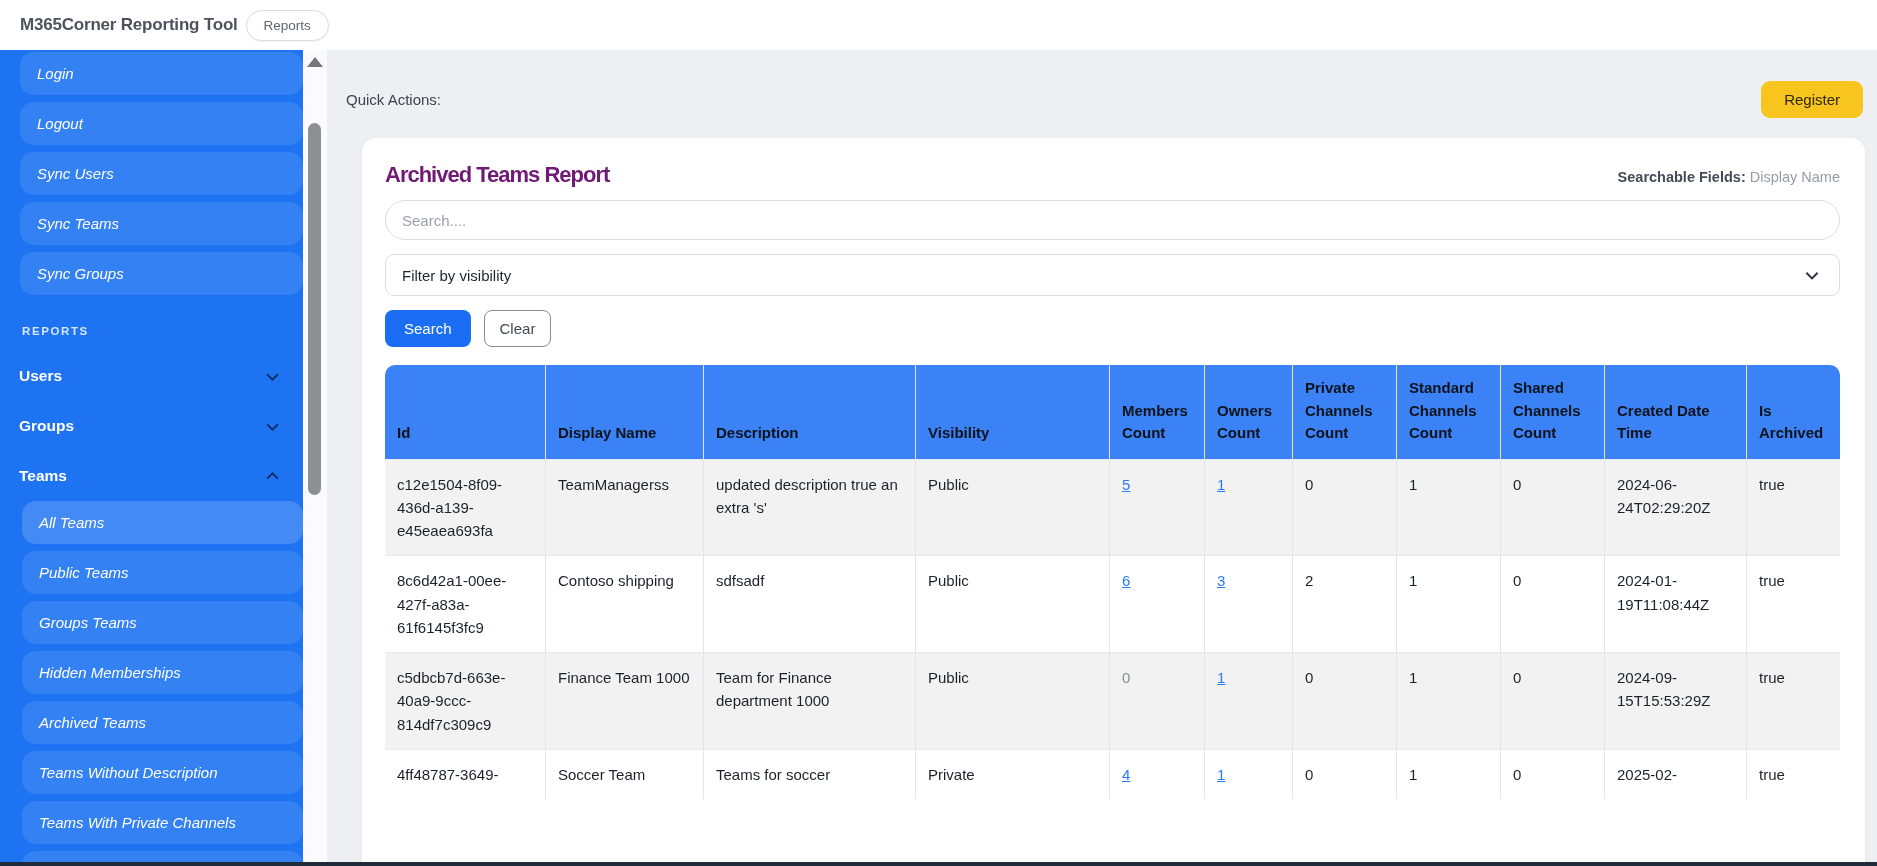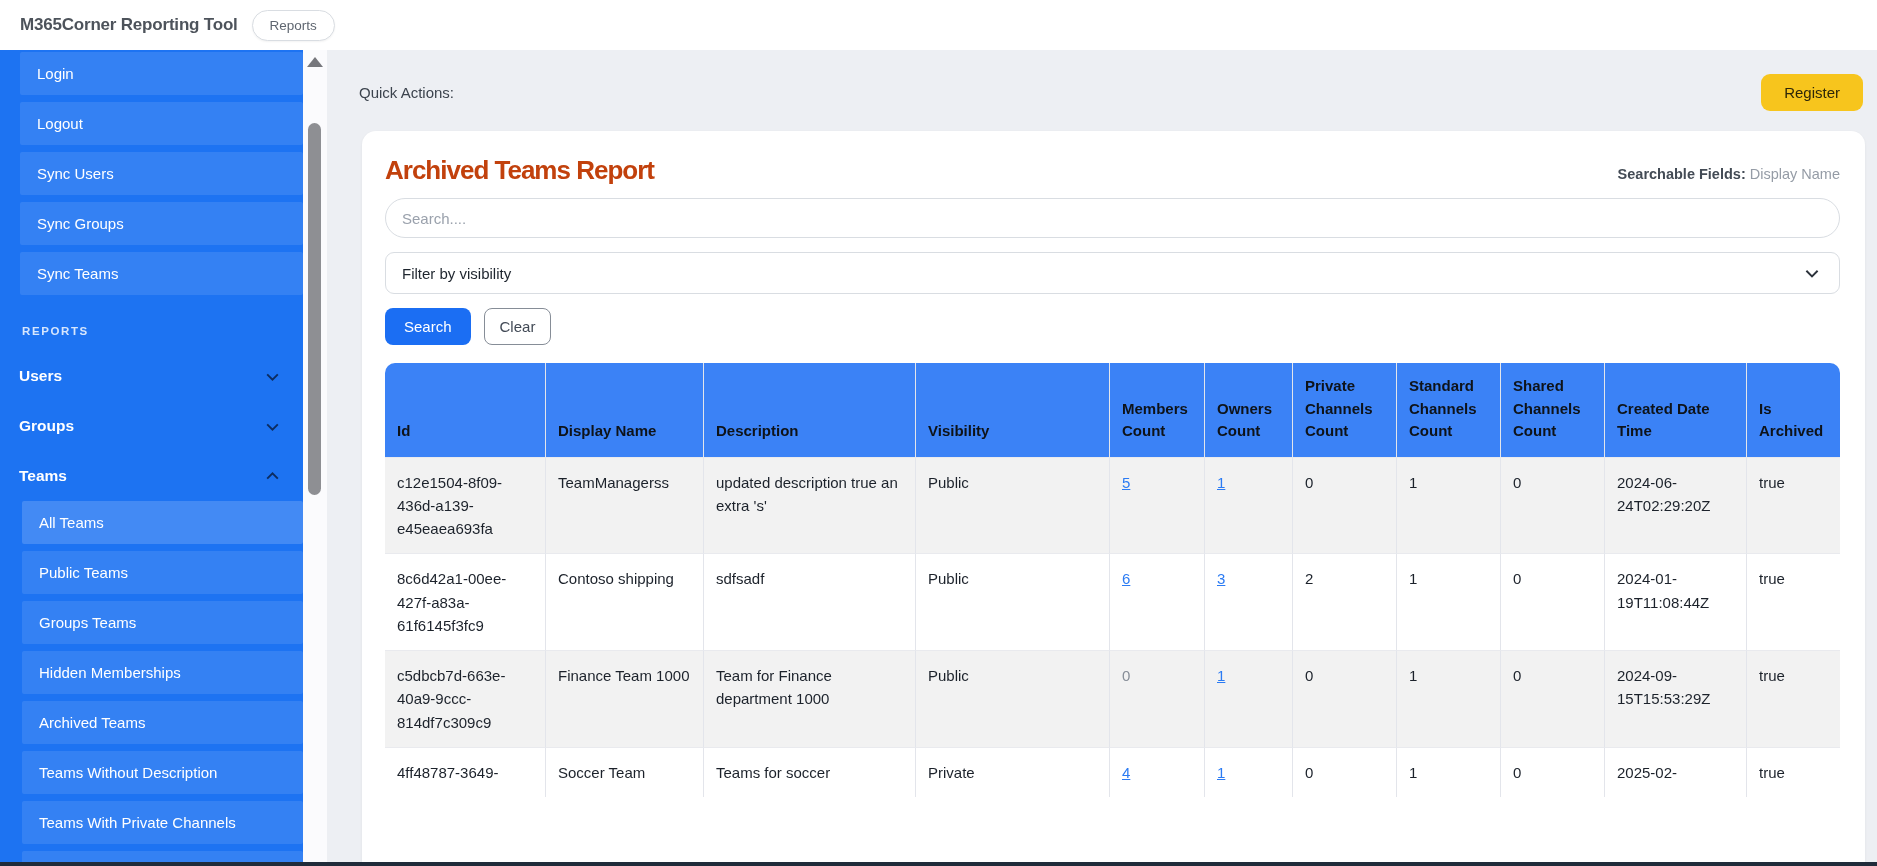--- a/index.html
+++ b/index.html
@@ -1,53 +1,53 @@
 <!DOCTYPE html>
 <html><head>
 <meta charset="utf-8">
 <style>
   * { box-sizing: border-box; }
   html,body { margin:0; padding:0; width:1877px; height:866px; overflow:hidden;
     font-family:"Liberation Sans", sans-serif; background:#edeff3; }
 
   
-  .topbar{height:50px;background:#ffffff;display:flex;align-items:center;padding-left:20px;gap:14px;position:relative;z-index:10;}
+  .topbar{height:50px;background:#ffffff;display:flex;align-items:center;padding-left:20px;gap:8px;position:relative;z-index:10;}
   .topbar-title{font-size:17px;font-weight:bold;color:#4d535b;letter-spacing:-0.2px;}
   .badge{border:1px solid #d9dde2;border-radius:999px;padding:7px 17px;font-size:13.5px;color:#5f6670;background:#fff;box-shadow:0 1px 2px rgba(0,0,0,0.05);cursor:pointer;}
 
   
   .layout{display:flex;height:816px;position:relative;}
 
   
   .sidebar{width:303px;background:#1d73f2;overflow:hidden;flex-shrink:0;padding-top:2px;}
-  .spill{margin:0 0 7px 20px;height:43px;border-radius:2px;background:rgba(255,255,255,0.10);
-    color:#fff;font-size:15px;font-weight:500;display:flex;align-items:center;padding-left:17px;cursor:pointer;}
+  .spill{margin:0 0 7px 20px;height:43px;border-radius:14px;background:rgba(255,255,255,0.10);
+    color:#fff;font-size:15px;font-weight:500;display:flex;align-items:center;padding-left:17px;cursor:pointer;font-style:italic;}
   .spill.sub{margin-left:22px;}
   .spill.active{background:rgba(255,255,255,0.17);}
   .side-section{margin:30px 0 14px 22px;font-size:11.5px;font-weight:bold;letter-spacing:1.6px;color:rgba(255,255,255,0.82);}
   .nav-row{height:50px;display:flex;align-items:center;justify-content:space-between;
     padding:0 22px 0 19px;color:#fff;font-weight:bold;font-size:15.5px;cursor:pointer;}
   .nav-row .chev{color:rgba(8,24,55,0.78);display:flex;}
 
   
   .rail{width:24px;background:#fbfbfd;position:relative;flex-shrink:0;}
   .rail-arrow{position:absolute;top:7px;left:4px;width:0;height:0;
     border-left:8px solid transparent;border-right:8px solid transparent;border-bottom:10px solid #76777c;cursor:pointer;}
   .rail-thumb{position:absolute;top:73px;left:5px;width:13px;height:372px;border-radius:7px;background:#8e8f93;cursor:pointer;}
 
   
   .main{flex:1;min-width:0;overflow:hidden;background:#edeff3;}
-  .quick-row{display:flex;align-items:center;justify-content:space-between;padding:24px 14px 0 32px;}
+  .quick-row{display:flex;align-items:center;justify-content:space-between;padding:24px 14px 0 19px;margin-top:7px;}
   .quick-label{font-size:15px;color:#3c434d;}
   .register-btn{background:#f7c51d;border:none;border-radius:9px;padding:10px 23px;font-size:15px;color:#2e2709;font-weight:500;cursor:pointer;}
 
   .card{background:#fff;border-radius:14px;margin:20px 12px 0 35px;padding:24px 25px 24px 23px;
     box-shadow:0 1px 3px rgba(16,24,40,0.06);height:920px;}
   .card-head{display:flex;justify-content:space-between;align-items:baseline;}
-  .card-title{font-size:26px;font-weight:bold;color:#c2410c;letter-spacing:-1px;}
+  .card-title{font-size:22px;font-weight:bold;color:#701a75;letter-spacing:-1px;}
   .sf{font-size:14.5px;}
   .sf-label{font-weight:bold;color:#434b55;}
   .sf-value{color:#959ca6;}
 
   .search-input{display:block;width:100%;height:40px;border:1px solid #d9dde2;border-radius:20px;
     padding:0 16px;font-size:15px;margin-top:12px;color:#1f2730;background:#fff;outline:none;
     font-family:"Liberation Sans", sans-serif;}
   .search-input::placeholder{color:#9aa1ac;}
   .select{height:42px;border:1px solid #d9dde2;border-radius:9px;margin-top:14px;display:flex;
     align-items:center;justify-content:space-between;padding:0 18px 0 16px;font-size:15px;color:#1e252e;cursor:pointer;background:#fff;gap:28px;}
@@ -79,22 +79,22 @@
   <span class="topbar-title">M365Corner Reporting Tool</span>
   <span class="badge">Reports</span>
 </div>
 
 <div class="layout">
 
   <aside class="sidebar">
     <div class="spill">Login</div>
     <div class="spill">Logout</div>
     <div class="spill">Sync Users</div>
+    <div class="spill">Sync Teams</div>
     <div class="spill">Sync Groups</div>
-    <div class="spill">Sync Teams</div>
 
     <div class="side-section">REPORTS</div>
 
     <div class="nav-row">
       <span>Users</span>
       <span class="chev">
         <svg width="17" height="17" viewBox="0 0 16 16">
             <polyline points="3,6 8,11 13,6" fill="none" stroke="currentColor" stroke-width="1.8"></polyline>
           </svg>
       </span>

